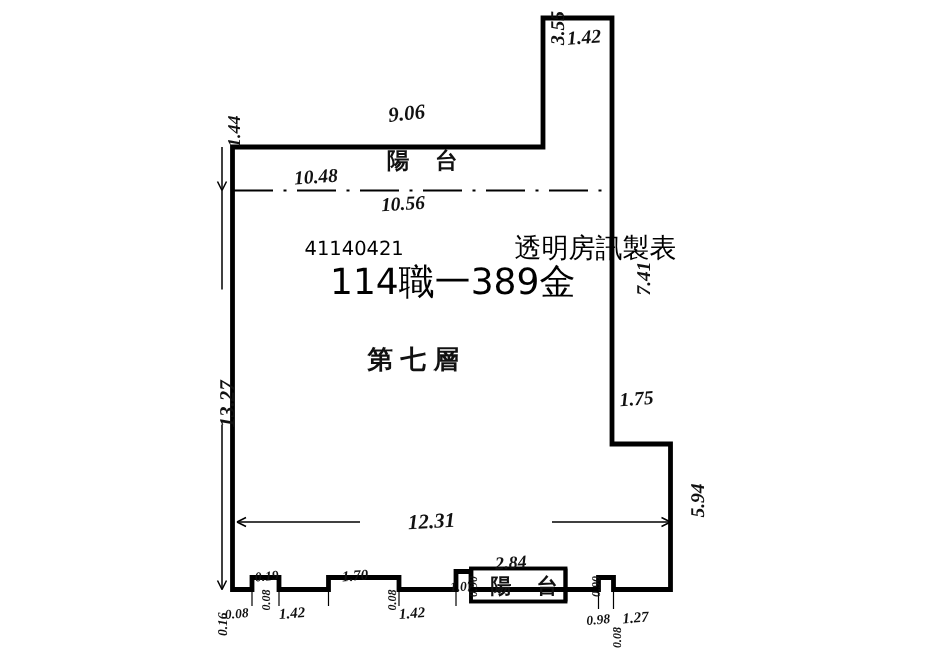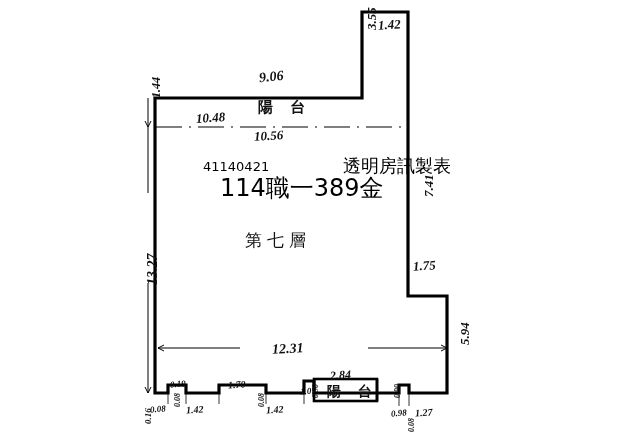--- a/index.html
+++ b/index.html
@@ -12,21 +12,21 @@
   #plan svg{position:absolute;left:0;top:0;}
 
   .lbl{position:absolute;white-space:nowrap;font-family:"Liberation Serif", serif;
        color:#111;line-height:1;}
   .dim{font-family:"Liberation Serif", serif;font-style:italic;font-weight:600;}
   .rot90{transform-origin:0 0;}
 
   
   .print{font-family:"DejaVu Sans", sans-serif;color:#000;}
   .bal{font-family:"DejaVu Serif", serif;font-weight:700;letter-spacing:6px;}
-  .floor{font-family:"DejaVu Serif", serif;font-weight:400;letter-spacing:5px;text-align:center;}
+  .floor{font-family:"DejaVu Serif", serif;font-weight:700;letter-spacing:5px;text-align:center;}
 </style>
 </head>
 <body>
 
 <div id="plan">
 
   <svg width="619" height="443" viewBox="0 0 619 443">
 
     <path fill="none" stroke="#000" stroke-width="3.2" stroke-linejoin="miter" d="M 155,393
          L 155,98

